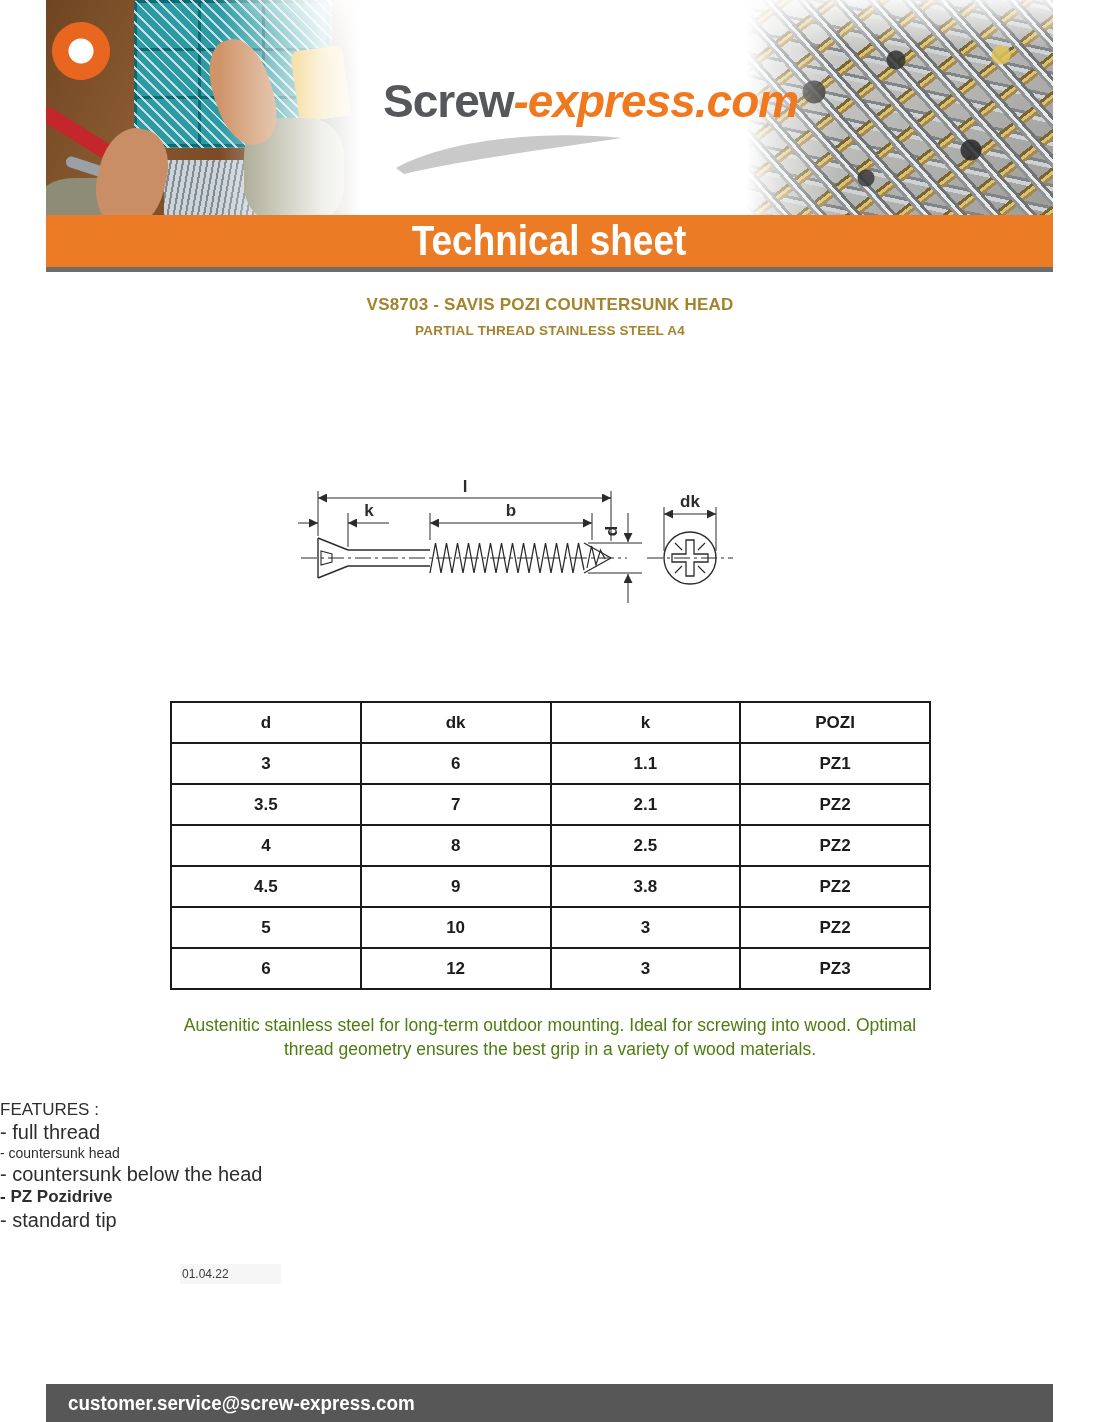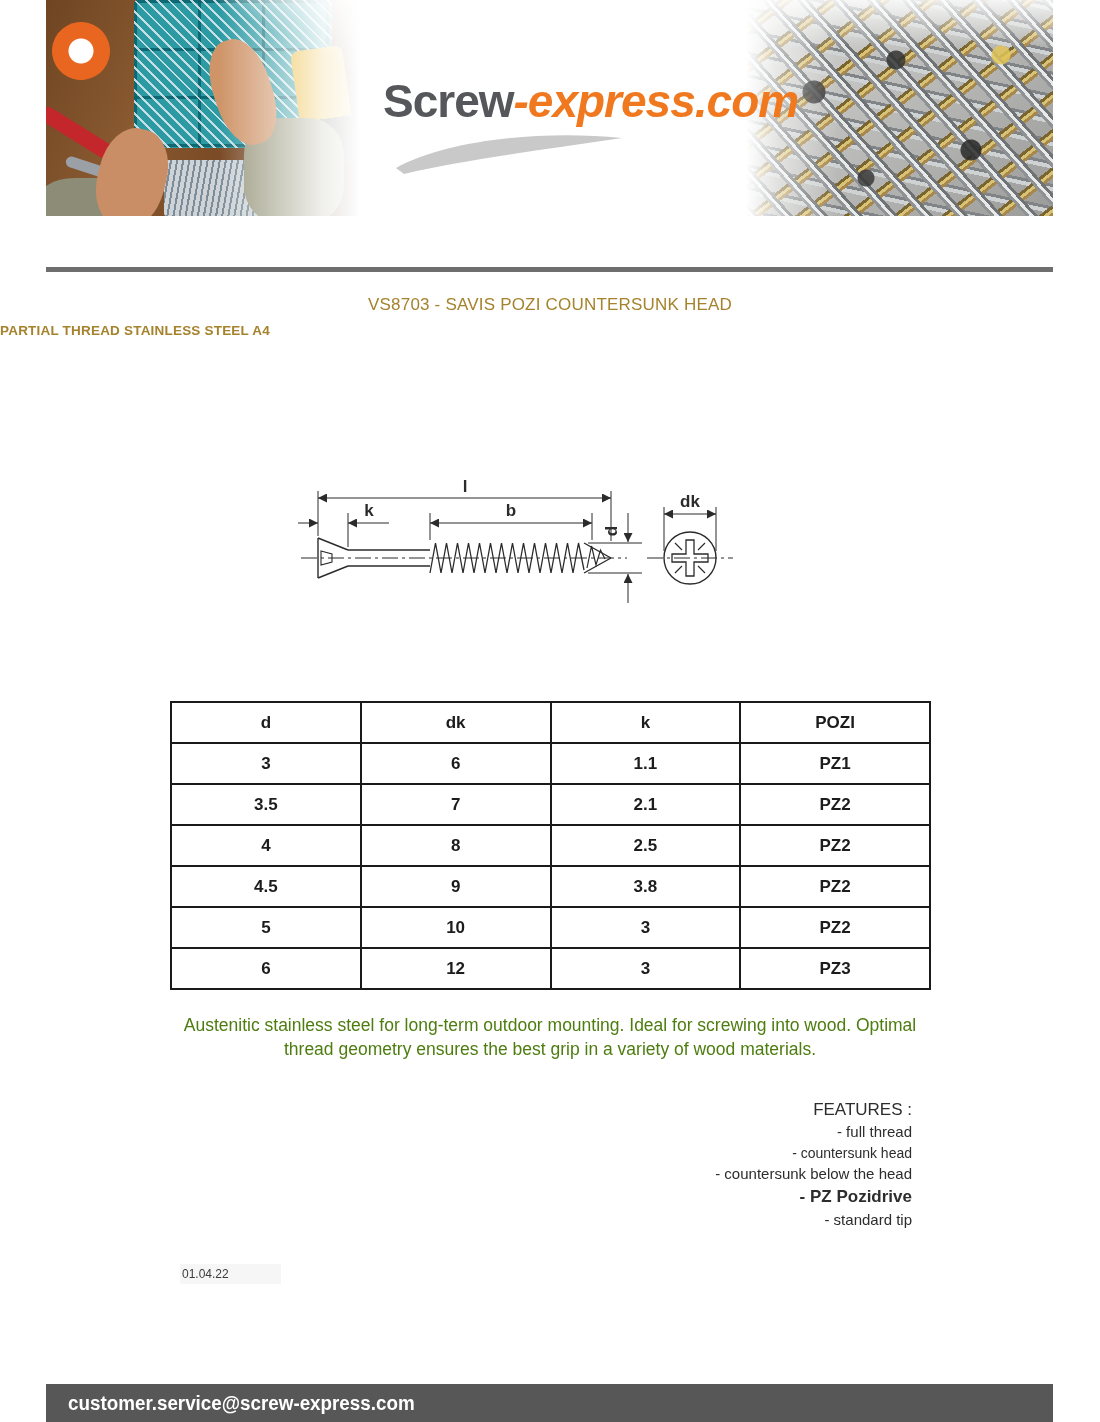--- a/index.html
+++ b/index.html
@@ -62,41 +62,41 @@
   .swoosh { position:absolute; left:390px; top:128px; }
 
   
   .banner { position:absolute; left:46px; top:215px; width:1007px; height:52px; background:#EB7B24;
     display:flex; align-items:center; justify-content:center; }
   .banner-text { color:#fff; font-weight:bold; font-size:42px; display:inline-block; transform:scaleX(.88); letter-spacing:0; }
   .banner-underline { position:absolute; left:46px; top:267px; width:1007px; height:5px; background:#6e6e6e; }
 
   
   .product-title { position:absolute; left:0; top:295px; width:1100px; text-align:center;
-    color:#a5822c; font-weight:normal; font-size:17px; letter-spacing:.2px; }
-  .product-subtitle { position:absolute; left:0; top:323px; width:1100px; text-align:left;
+    color:#a5822c; font-weight:bold; font-size:17px; letter-spacing:.2px; }
+  .product-subtitle { position:absolute; left:0; top:323px; width:1100px; text-align:center;
     color:#a5822c; font-weight:bold; font-size:13.5px; letter-spacing:.2px; }
 
   
   .drawing { position:absolute; left:295px; top:455px; }
   .drawing text { font-family:"Liberation Sans", sans-serif; font-size:17px; font-weight:bold; fill:#2b2b2b; }
 
   
   .spec-table { position:absolute; left:170px; top:701px; width:761px; border-collapse:collapse; table-layout:fixed; }
   .spec-table th, .spec-table td { border:2px solid #1a1a1a; height:41px; text-align:center; vertical-align:middle;
     font-size:17px; font-weight:bold; color:#1c1c1c; }
 
   
   .description { position:absolute; left:50%; top:1014px; transform:translateX(-50%); width:736px;
     text-align:center; font-size:17.5px; line-height:1.36; color:#4d7c0f; }
 
   
-  .features { position:absolute; left:0; top:1098px; width:912px; text-align:right; color:#2d2d2d; }
+  .features { position:absolute; left:0; top:1098px; width:912px; text-align:left; color:#2d2d2d; }
   .features-heading { font-size:17px; line-height:23px; }
-  .feature-item { font-size:15px; line-height:22px; }
+  .feature-item { font-size:20px; line-height:22px; }
   .feature-item.small { font-size:14px; line-height:20px; }
   .feature-item.bold { font-weight:bold; font-size:17px; line-height:24px; }
 
   
   .doc-date { position:absolute; left:180px; top:1264px; font-size:12px; color:#3c3c3c;
     background:#f6f6f6; padding:3px 52px 3px 2px; }
   .footer-bar { position:absolute; left:46px; top:1384px; width:1007px; height:38px; background:#575757;
     display:flex; align-items:center; justify-content:flex-start; padding-right:60px; }
   .footer-email { color:#fff; font-weight:bold; font-size:20px; display:inline-block; transform:scaleX(.94); transform-origin:right; }
 </style>
@@ -119,20 +119,23 @@
   </div>
   <div class="photo photo-right"></div>
 
   <div class="logo">
     <span class="logo-dark">Screw</span><span class="logo-orange">-express.com</span>
   </div>
   <svg class="swoosh" width="242" height="48" viewBox="0 0 242 48">
     <path d="M6,40 C58,12 150,2 232,10 C152,22 72,32 14,46 Z" fill="#c9c9c9"></path>
   </svg>
 
+  <div class="banner">
+    <span class="banner-text">Technical sheet</span>
+  </div>
   <div class="banner-underline"></div>
 
   <div class="product-title">VS8703 - SAVIS POZI COUNTERSUNK HEAD</div>
   <div class="product-subtitle">PARTIAL THREAD STAINLESS STEEL A4</div>
 
   <svg class="drawing" width="460" height="160" viewBox="0 0 460 160">
     <defs>
       <marker id="arr" viewBox="0 0 10 10" refX="10" refY="5" markerWidth="9" markerHeight="9" orient="auto-start-reverse">
         <path d="M0,0 L10,5 L0,10 Z" fill="#2b2b2b"></path>
       </marker>

